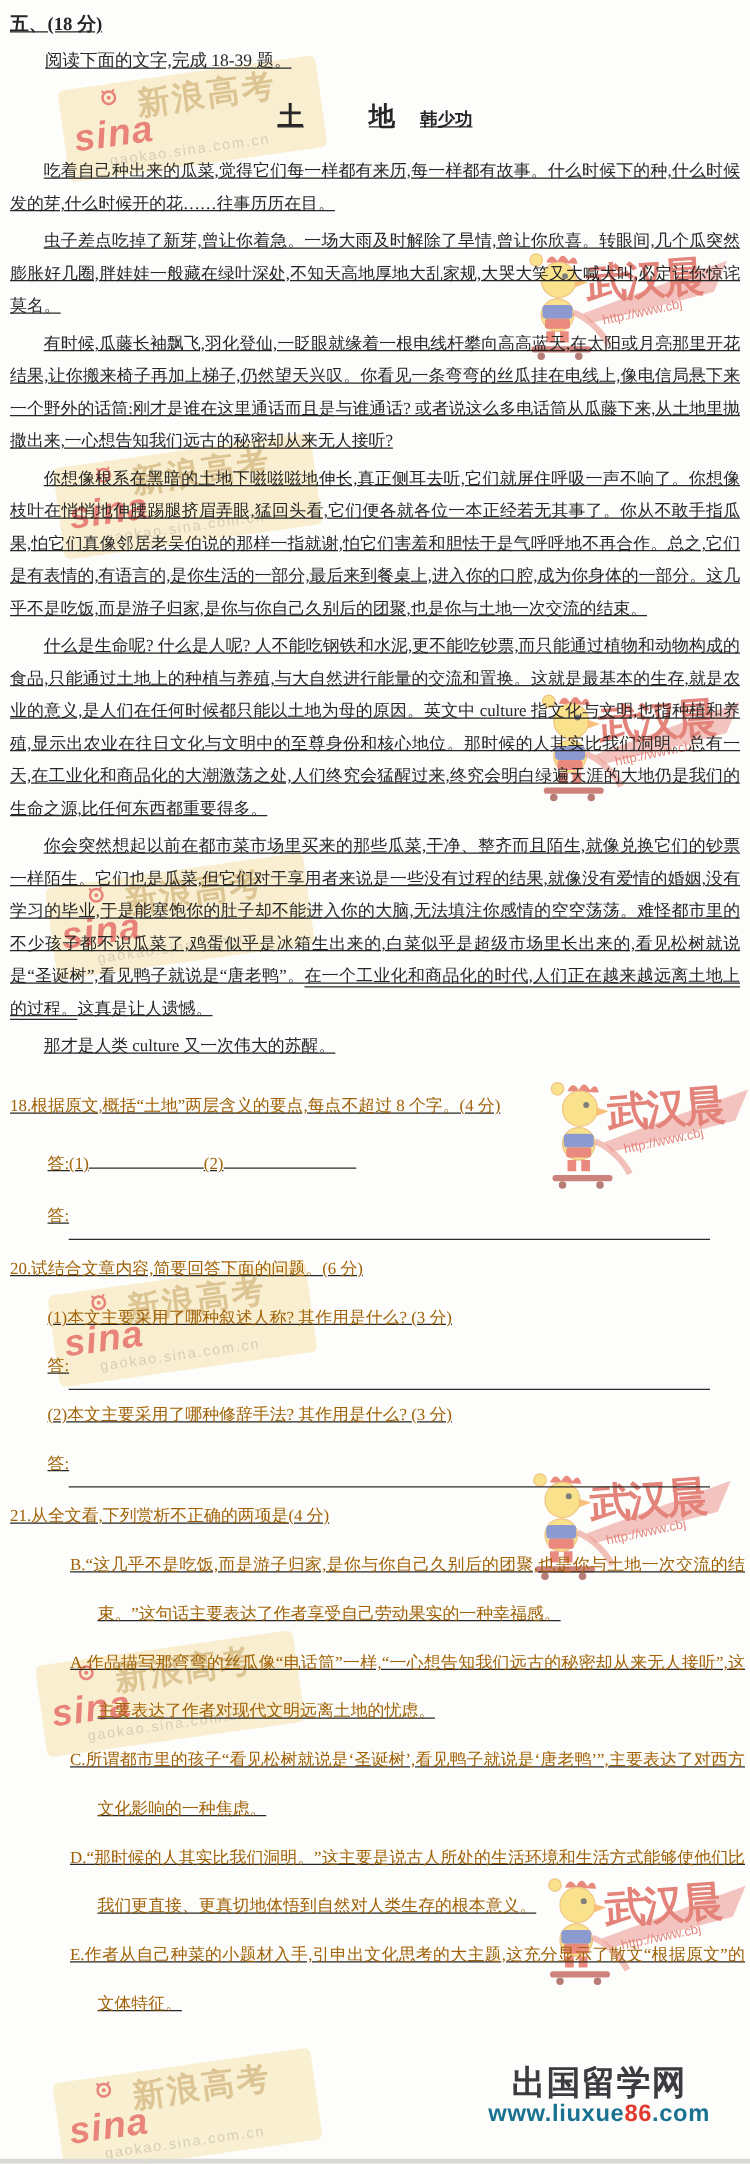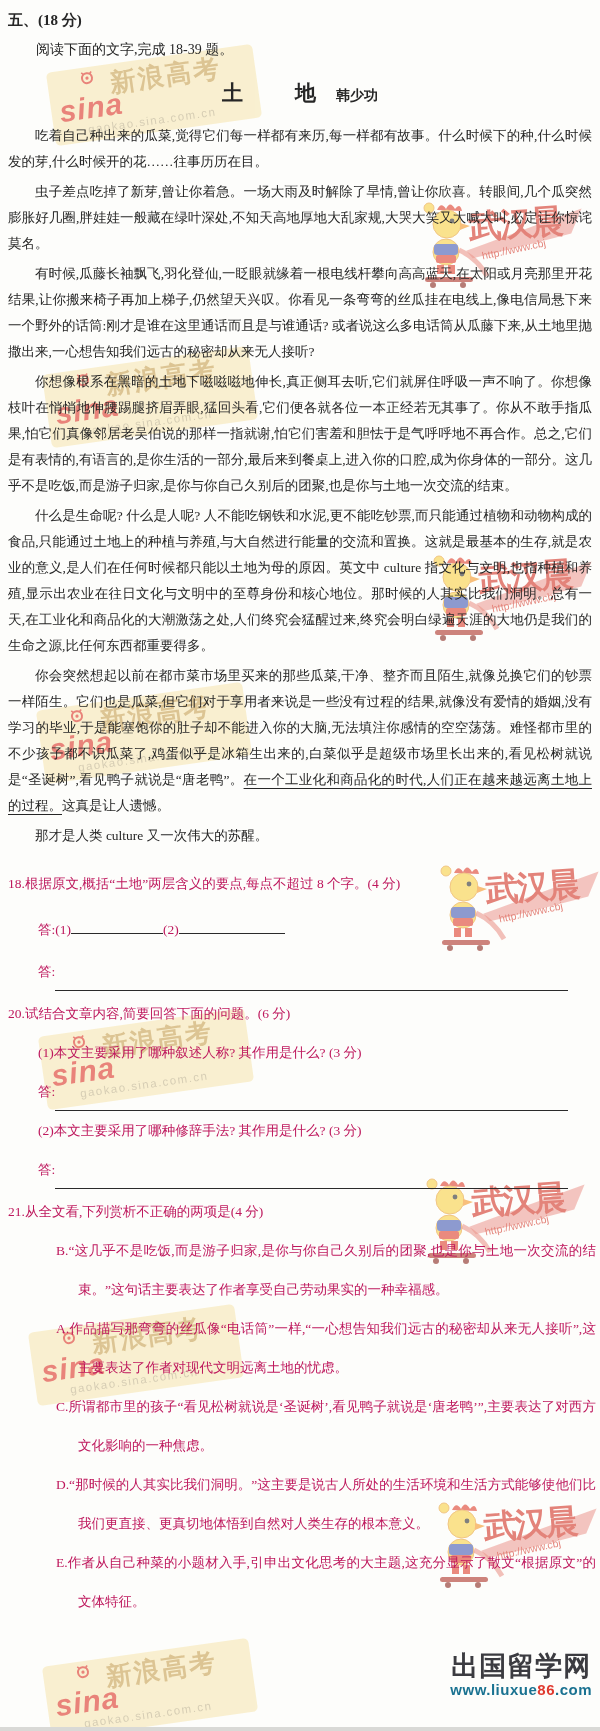--- a/index.html
+++ b/index.html
@@ -5,21 +5,21 @@
   html,body{margin:0;padding:0;background:#e9e9e9;}
   .page{
     position:relative;
     width:600px;height:1731px;
     margin:0 auto;
     background:#fdfdfb;
     overflow:hidden;
     font-family:"Liberation Serif","DejaVu Serif",serif;
     color:#262626;
   }
-  .content{position:relative;z-index:2;}
+  .content{position:relative;z-index:2;text-decoration:underline;}
 
   
   .section-label{
     padding:8px 8px 0 8px;
     font-size:15px;font-weight:bold;line-height:24px;
   }
   .instruction{
     padding:6px 8px 0 36px;
     font-size:14px;line-height:24px;
   }
@@ -42,21 +42,21 @@
     text-justify:inter-ideograph;
   }
   .passage p{margin:0 0 4px 0;text-indent:2em;}
   .passage .uline{text-decoration:underline;text-underline-offset:4px;}
 
   
   .questions{
     padding:8px 4px 0 8px;
     font-size:13.5px;
     line-height:39px;
-    color:#be185d;
+    color:#a16207;
   }
   .q-block{margin-top:3px;}
   .q-main{padding-left:26px;text-indent:-26px;text-align:justify;}
   .q-sub{padding-left:30px;}
   .answer-line{display:flex;align-items:flex-end;padding-left:30px;padding-right:28px;}
   .answer-label{flex:0 0 auto;}
   .blank{display:inline-block;border-bottom:1.2px solid #2a2a2a;height:30px;}
   .blank.grow{flex:1 1 auto;}
   .blank.b1{width:92px;}
   .blank.b2{width:106px;margin-right:0;}
@@ -108,31 +108,31 @@
 
   .wm-rooster{width:178px;height:118px;opacity:.62;}
   .r1{left:415px;top:192px;}
   .r2{left:425px;top:545px;}
   .r3{left:432px;top:855px;}
   .r4{left:418px;top:1168px;}
   .r5{left:430px;top:1492px;}
 
   
   .footer-logo{
-    position:absolute;right:8px;top:1652px;z-index:3;
+    position:absolute;right:32px;top:1652px;z-index:3;
     text-align:center;line-height:1.1;
     font-family:"Liberation Sans","DejaVu Sans",sans-serif;
   }
   .footer-logo .site-name{
     font-size:27px;font-weight:bold;
     color:var(--footer-name,#3b3b40);
     letter-spacing:1px;
   }
   .footer-logo .site-url{
-    font-size:15px;font-weight:bold;
+    font-size:19px;font-weight:bold;
     color:var(--footer-url,#1a7291);
     letter-spacing:.5px;
   }
   .footer-logo .site-url .hl{color:var(--footer-hl,#e0392e);}
   .bottom-edge{
     position:absolute;left:0;right:0;bottom:0;height:4px;
     background:#d9d9d6;z-index:4;
   }
 </style>
 </head>

